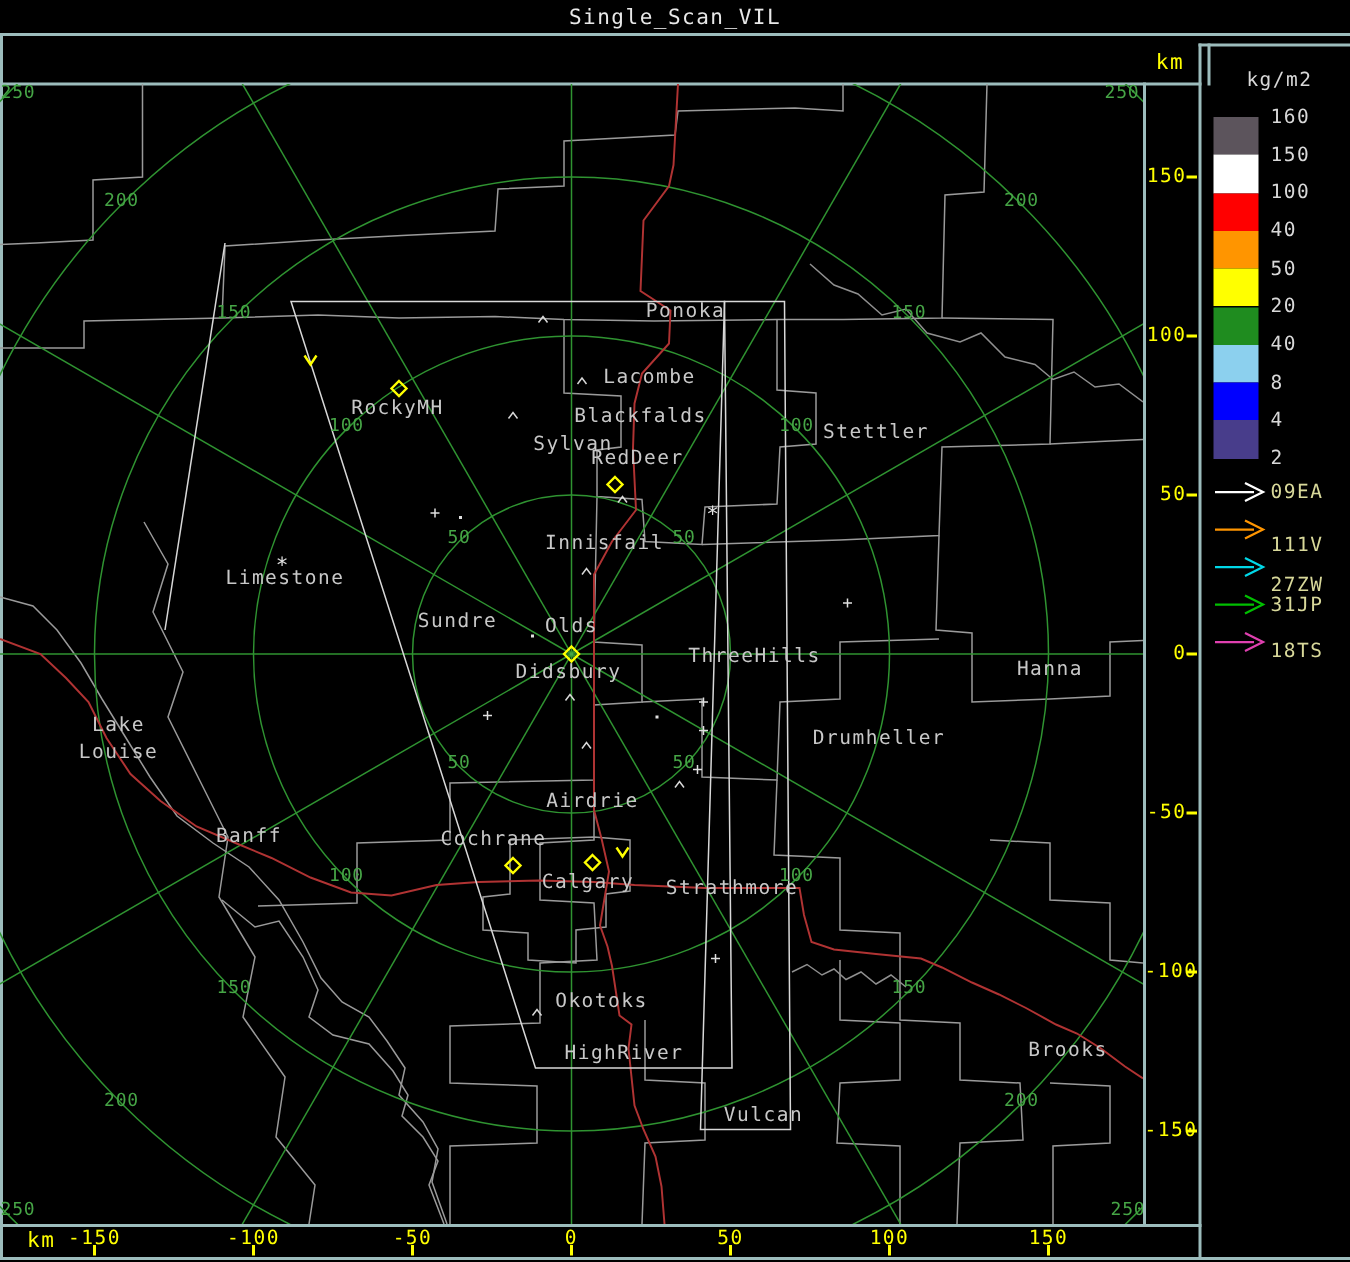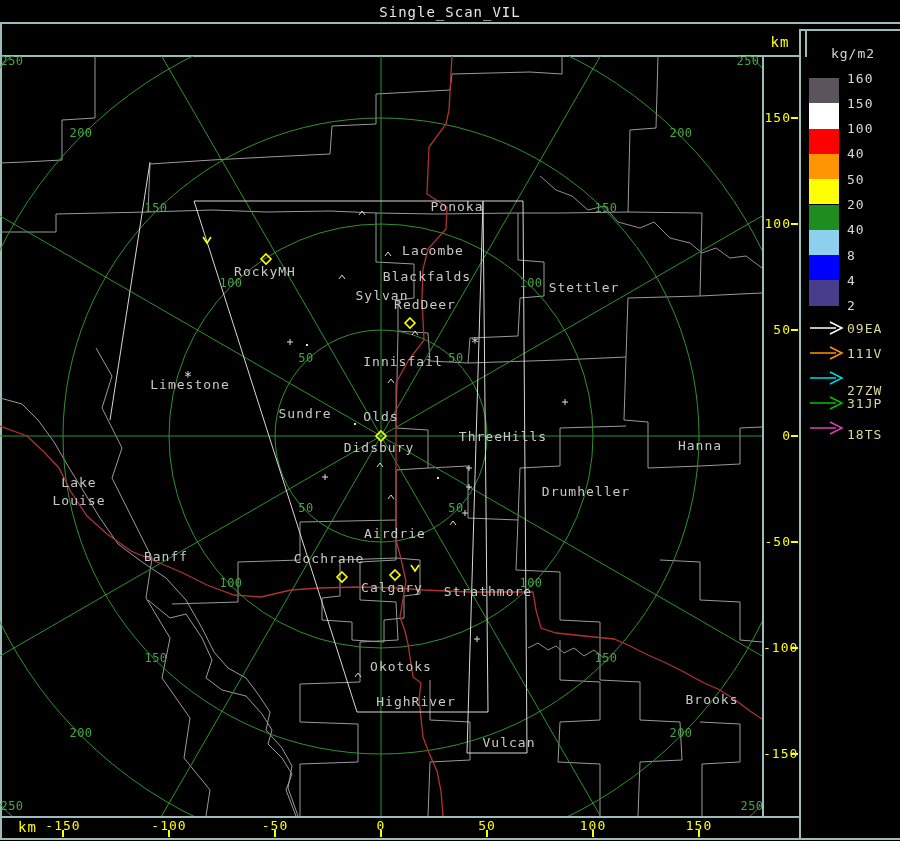--- a/index.html
+++ b/index.html
@@ -205,21 +205,21 @@
     <div class="cval" style="top:298.2px">2</div>
     <svg class="arrowrow" width="38" height="14" style="top:321px">
       <line x1="2" y1="7" x2="28" y2="7" stroke="#ffffff" stroke-width="1.5"></line>
       <polyline points="22,1 34,7 22,13" fill="none" stroke="#ffffff" stroke-width="1.5"></polyline>
     </svg>
     <div class="arrowlbl" style="top:321px">09EA</div>
     <svg class="arrowrow" width="38" height="14" style="top:346px">
       <line x1="2" y1="7" x2="28" y2="7" stroke="#ff9500" stroke-width="1.5"></line>
       <polyline points="22,1 34,7 22,13" fill="none" stroke="#ff9500" stroke-width="1.5"></polyline>
     </svg>
-    <div class="arrowlbl" style="top:346px">111V</div>
+    <div class="arrowlbl" style="top:356px">111V</div>
     <svg class="arrowrow" width="38" height="14" style="top:371px">
       <line x1="2" y1="7" x2="28" y2="7" stroke="#00d8e8" stroke-width="1.5"></line>
       <polyline points="22,1 34,7 22,13" fill="none" stroke="#00d8e8" stroke-width="1.5"></polyline>
     </svg>
     <div class="arrowlbl" style="top:383px">27ZW</div>
     <svg class="arrowrow" width="38" height="14" style="top:396px">
       <line x1="2" y1="7" x2="28" y2="7" stroke="#00c000" stroke-width="1.5"></line>
       <polyline points="22,1 34,7 22,13" fill="none" stroke="#00c000" stroke-width="1.5"></polyline>
     </svg>
     <div class="arrowlbl" style="top:396px">31JP</div>

